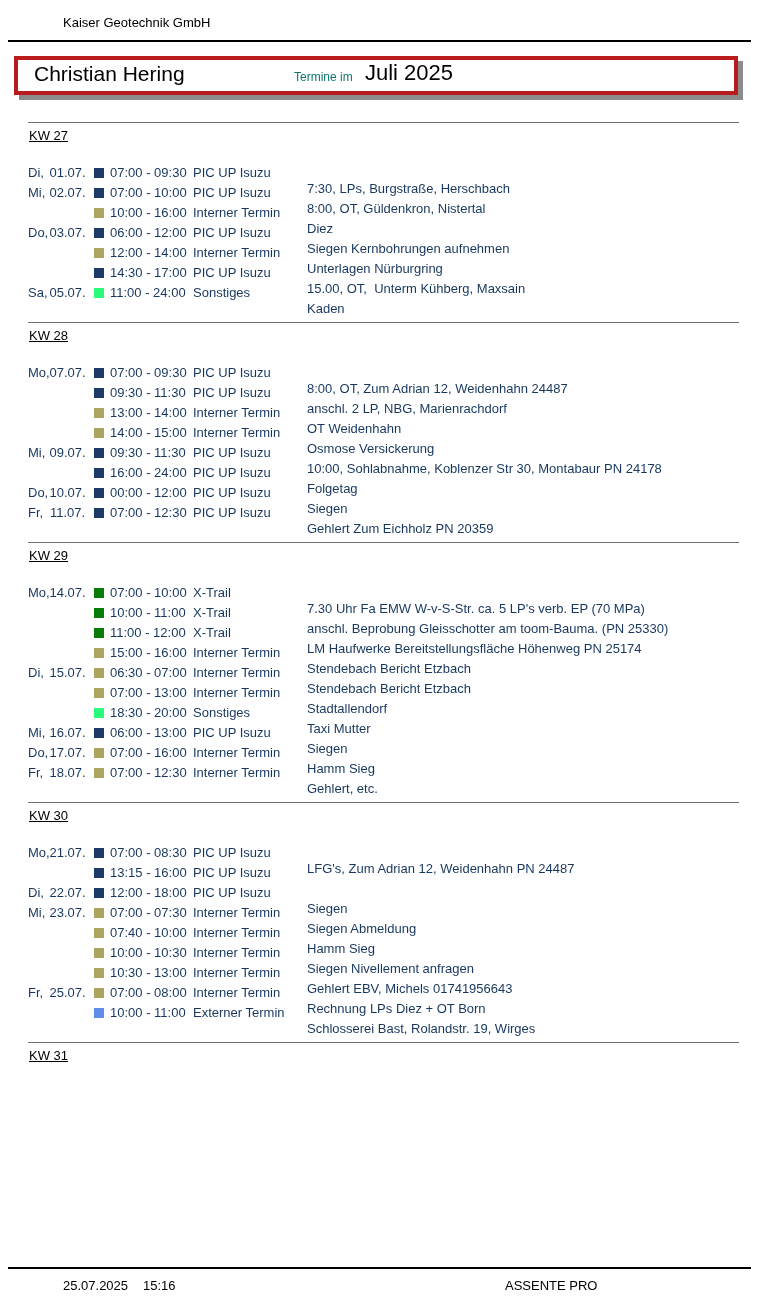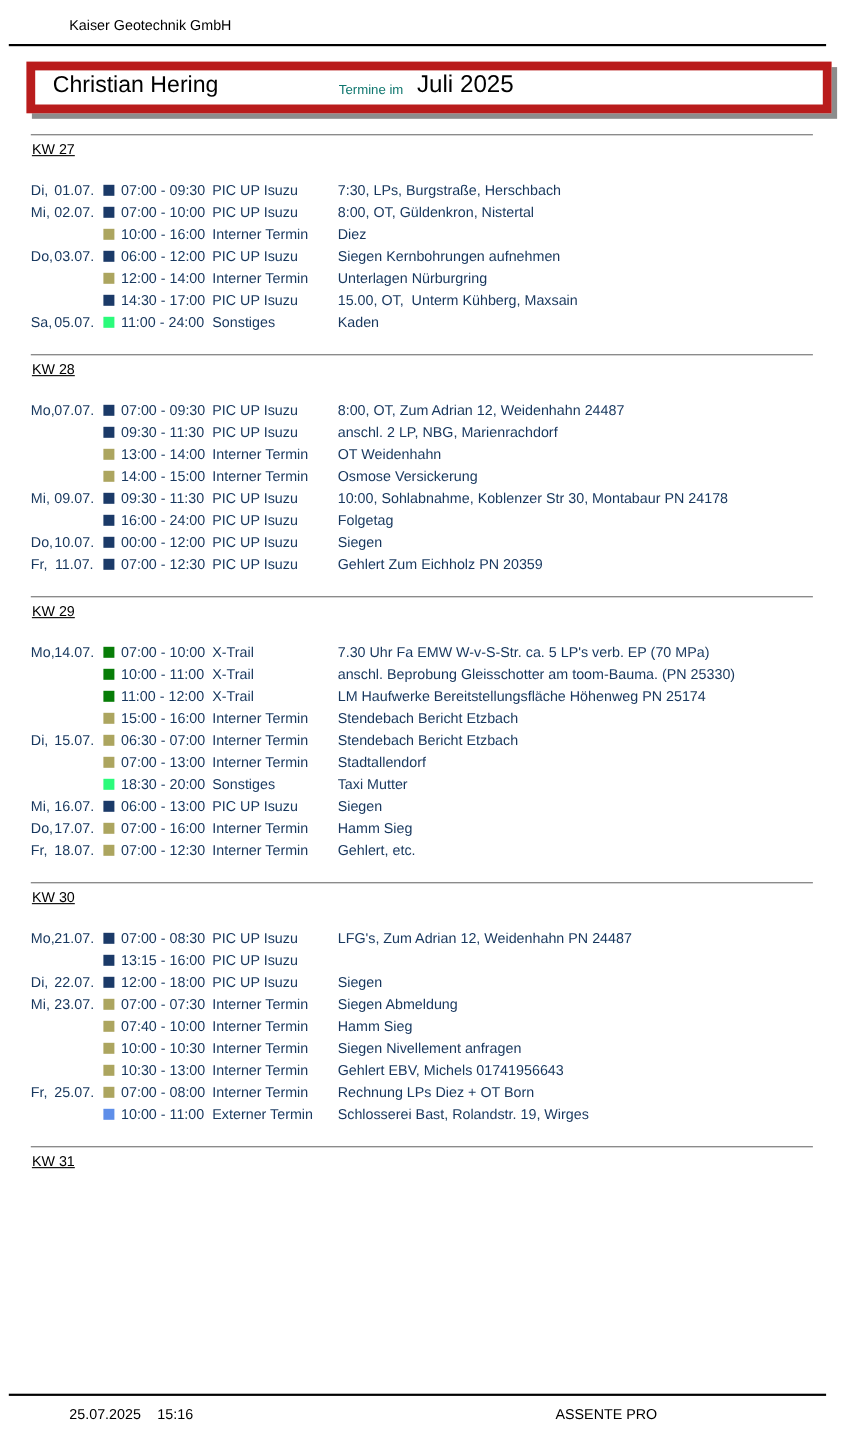--- a/index.html
+++ b/index.html
@@ -13,23 +13,23 @@
   }
   .company {
     position: absolute; left: 63px; top: 15px;
     font-size: 13px; color: #000;
   }
   .top-rule {
     position: absolute; left: 8px; top: 40px;
     width: 743px; height: 2px; background: #000;
   }
   .title-box {
-    position: absolute; left: 24px; top: 56px;
+    position: absolute; left: 14px; top: 56px;
     width: 716px; height: 31px;
-    border: 8px solid #b91c1c;
+    border: 4px solid #b91c1c;
     background: #fff;
     box-shadow: 5px 5px 0 #8c8c8c;
   }
   .title-name {
     position: absolute; left: 16px; bottom: 5px;
     font-size: 21px; color: #000; white-space: pre;
   }
   .title-prefix {
     position: absolute; left: 276px; bottom: 7px;
     font-size: 12px; color: #0f766e; white-space: pre;
@@ -60,21 +60,21 @@
     font-size: 13px; color: #17375E; white-space: pre;
   }
   .row .day  { left: 28px; }
   .row .date { left: 47px; width: 41px; text-align: center; }
   .row .swatch {
     position: absolute; left: 94px; top: 5px;
     width: 10px; height: 10px;
   }
   .row .time { left: 110px; }
   .row .category { left: 193px; }
-  .row .desc { left: 307px; }
+  .row .desc { left: 307px; margin-top: 16px; }
   .footer-rule {
     position: absolute; left: 8px; top: 1267px;
     width: 743px; height: 2px; background: #000;
   }
   .footer-text {
     position: absolute; top: 1278px;
     font-size: 13px; color: #000; white-space: pre;
   }
   .footer-date { left: 63px; }
   .footer-time { left: 143px; }

